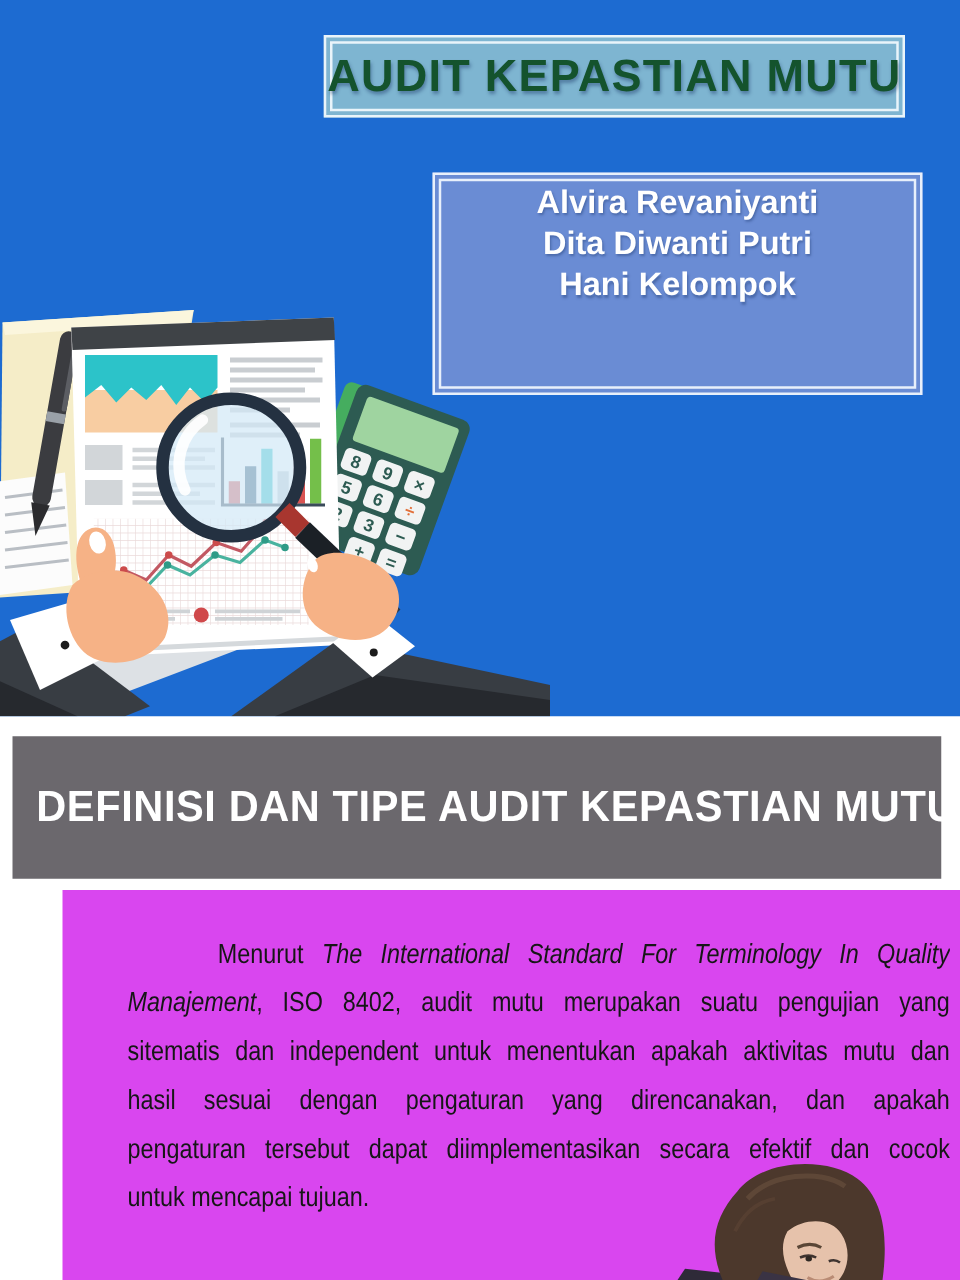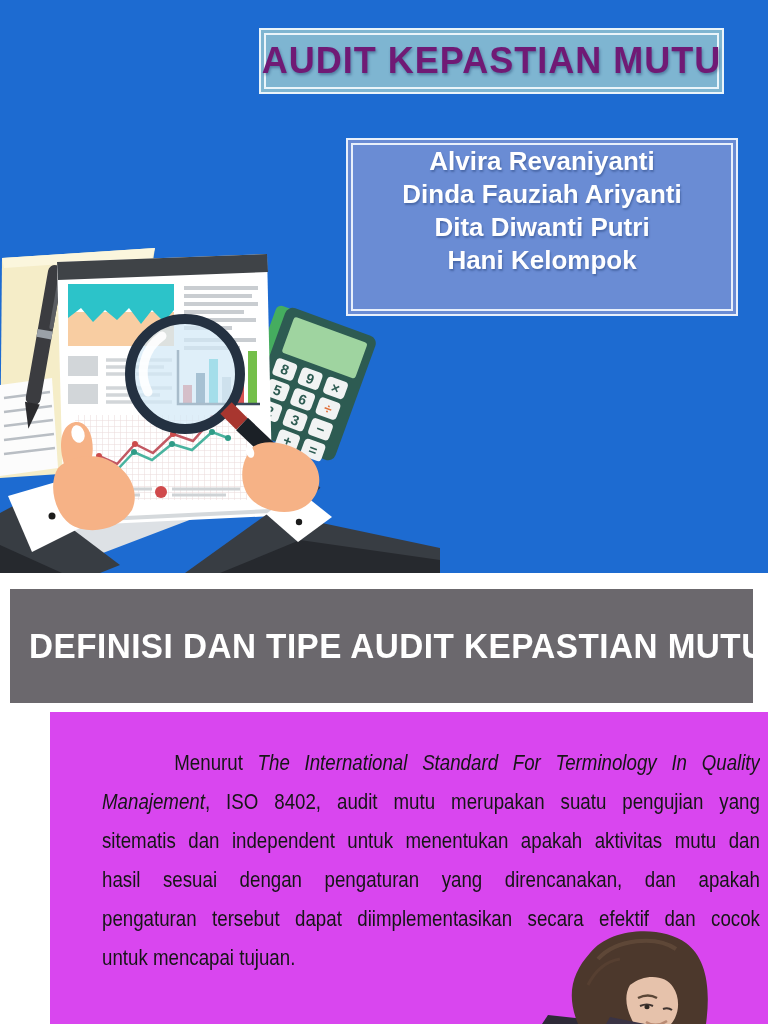--- a/index.html
+++ b/index.html
@@ -6,21 +6,21 @@
   body{width:768px;height:1024px;background:#ffffff;font-family:"Liberation Sans",sans-serif;}
   .page{position:relative;width:768px;height:1024px;overflow:hidden;background:#ffffff;}
 
   
   .slide1{position:relative;width:768px;height:573px;background:#1d6bd1;overflow:hidden;}
   .slide1 svg.illu{position:absolute;left:0;top:0;z-index:0;}
   .title-box{position:absolute;left:259px;top:28px;width:465px;height:66px;
     background:#7eb5d1;border:2px solid #e9f4fa;padding:3px;box-sizing:border-box;z-index:2;}
   .title-box .inner{width:100%;height:100%;border:2px solid #e9f4fa;box-sizing:border-box;
     display:flex;align-items:center;justify-content:center;}
-  .title-text{font-size:36px;font-weight:bold;color:#701a75;letter-spacing:1px;
+  .title-text{font-size:36px;font-weight:bold;color:#14532d;letter-spacing:1px;
     text-shadow:1px 2px 3px rgba(15,40,90,.4);white-space:nowrap;}
   .names-box{position:absolute;left:346px;top:138px;width:392px;height:178px;
     background:#6a8cd4;border:2px solid #e8f0fb;padding:3px;box-sizing:border-box;z-index:2;}
   .names-box .inner{width:100%;height:100%;border:2px solid #e8f0fb;box-sizing:border-box;
     display:flex;flex-direction:column;align-items:center;}
   .member{font-size:26px;font-weight:bold;color:#ffffff;line-height:33px;white-space:nowrap;
     text-shadow:1px 2px 2px rgba(15,40,90,.35);}
   .kelompok{position:absolute;left:452px;top:458px;font-size:38px;font-weight:bold;color:#ffffff;
     text-shadow:1px 2px 3px rgba(15,40,90,.35);z-index:2;}
 
@@ -208,21 +208,20 @@
 
     <div class="title-box">
       <div class="inner">
         <span class="title-text">AUDIT KEPASTIAN MUTU</span>
       </div>
     </div>
 
     <div class="names-box">
       <div class="inner" id="members">
           <div class="member">Alvira Revaniyanti</div>
-          <div class="member">Dinda Fauziah Ariyanti</div>
           <div class="member">Dita Diwanti Putri</div>
           <div class="member">Hani Kelompok</div>
         </div>
     </div>
 
   </section>
 
   <section class="slide2">
     <div class="heading-bar">
       <span class="heading-text">DEFINISI DAN TIPE AUDIT KEPASTIAN MUTU</span>

